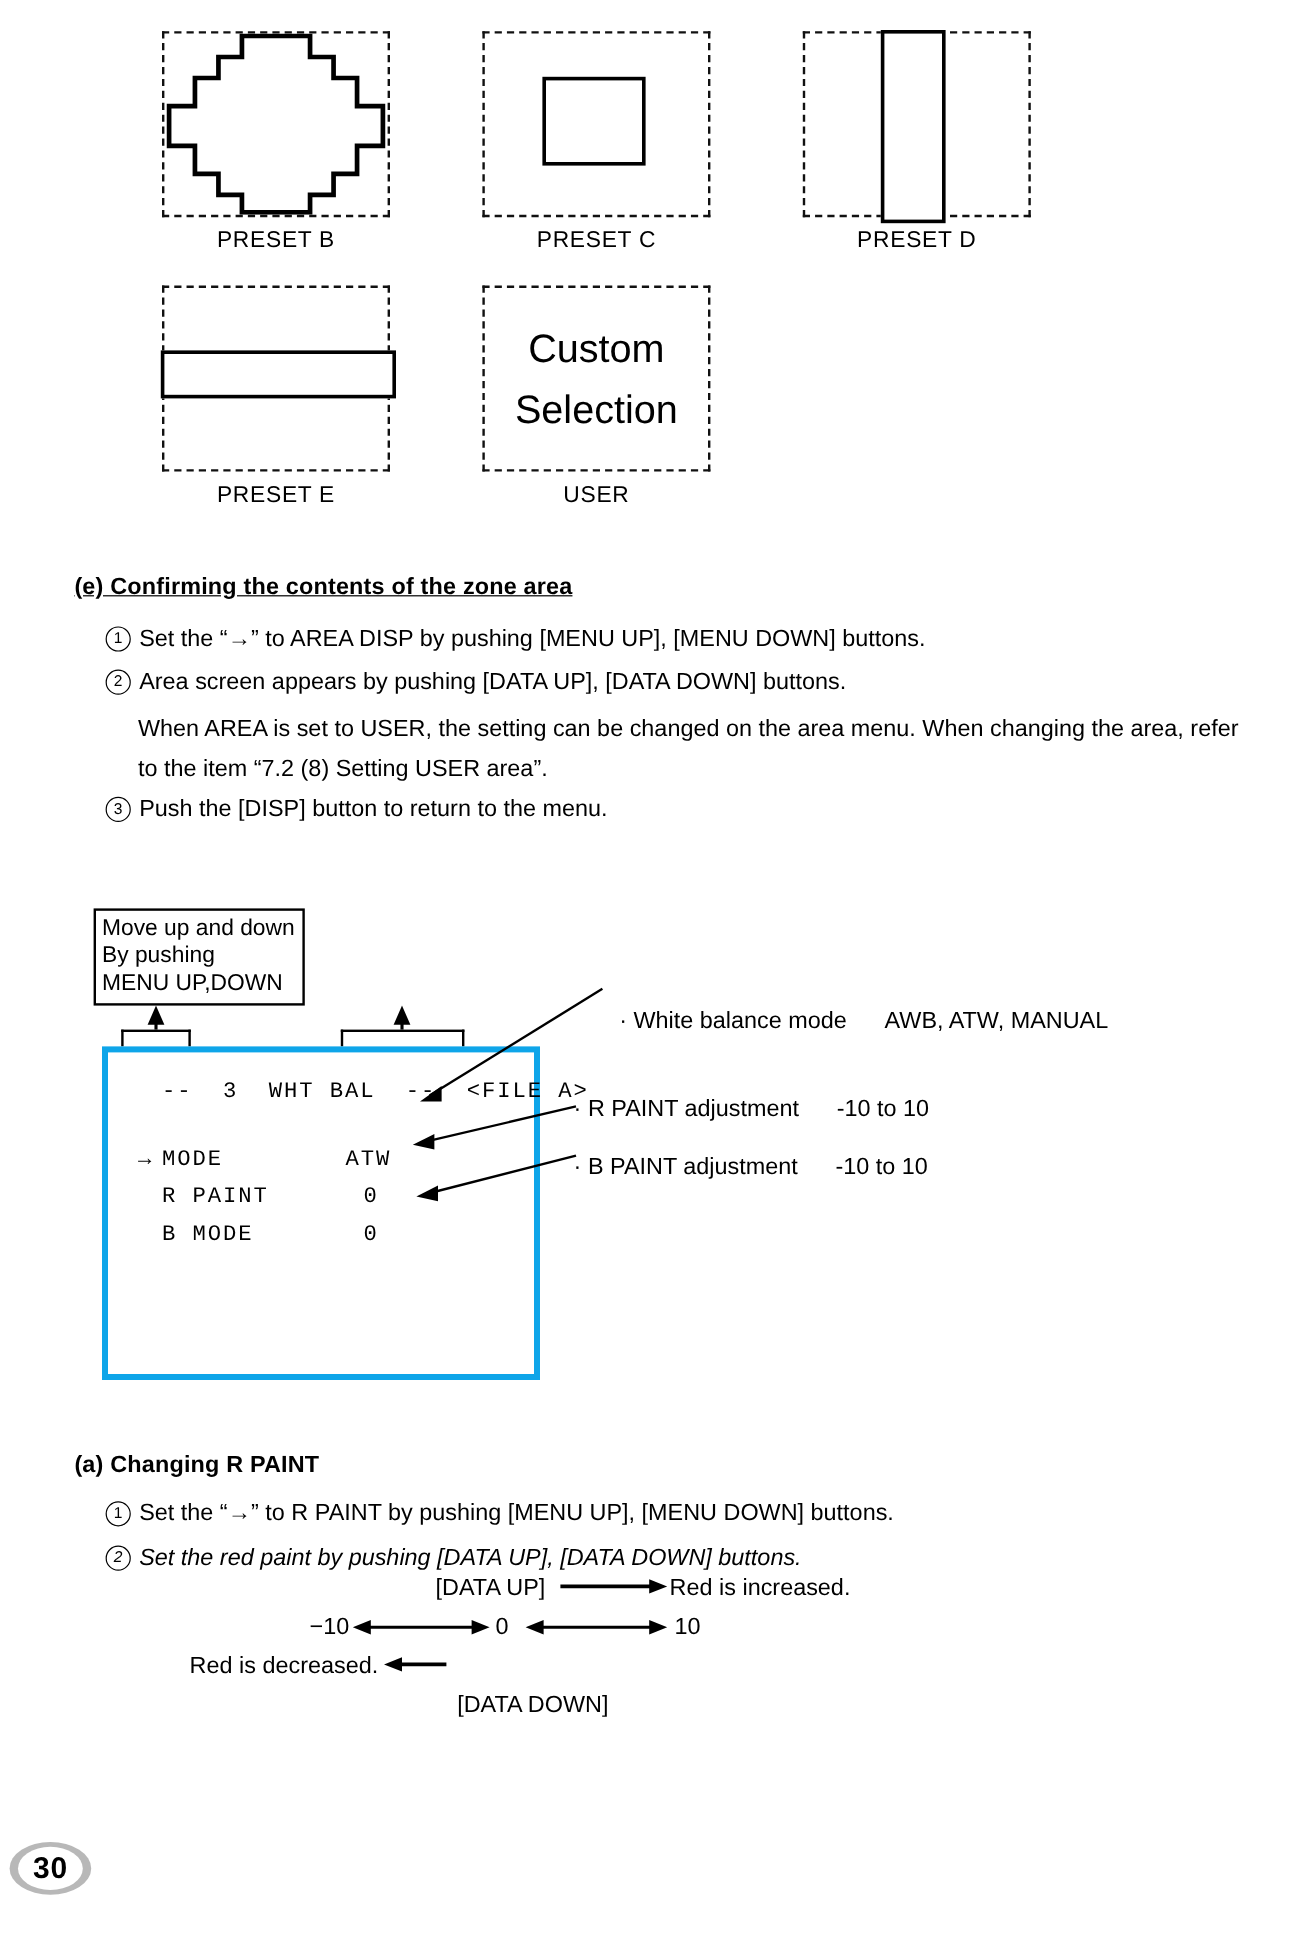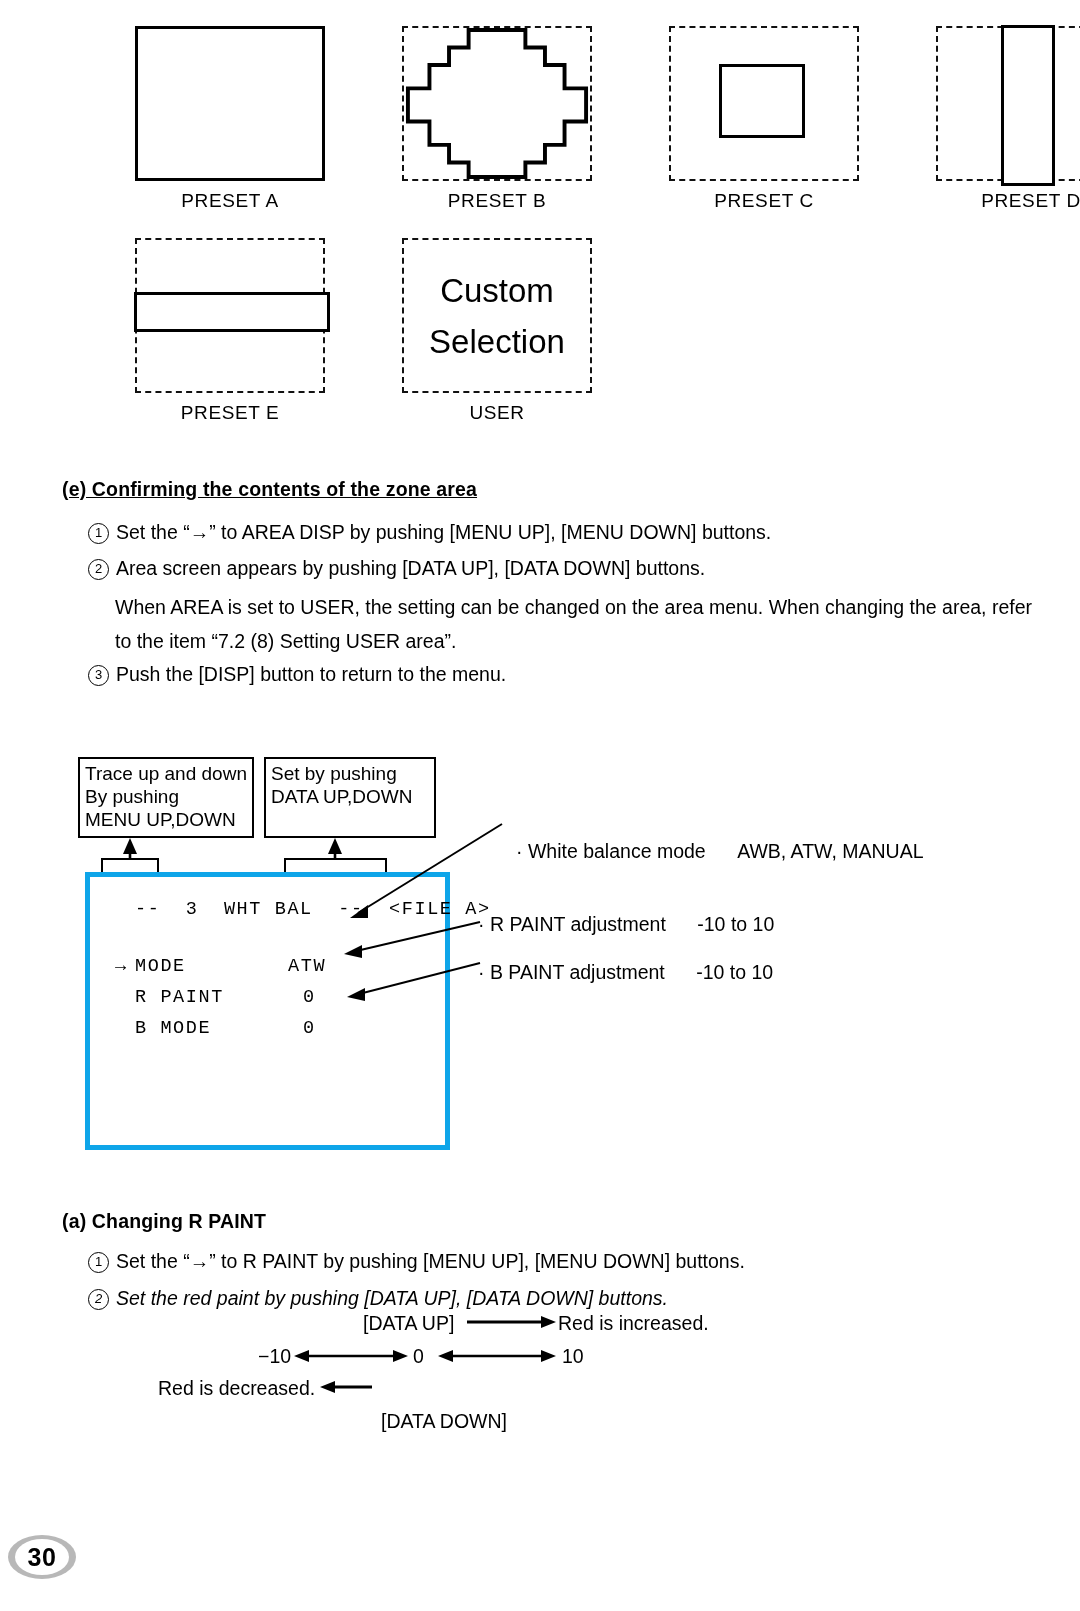--- a/index.html
+++ b/index.html
@@ -182,24 +182,20 @@
     letter-spacing: .5px;
   }
 </style>
 </head>
 <body>
 
 <div class="page">
 
   <div class="preset-row" style="left:135px; top:26px; gap:77px;">
 
-    <div class="preset-cell">
-      <div class="preset-frame solid"></div>
-      <div class="preset-label">PRESET A</div>
-    </div>
 
     <div class="preset-cell">
       <div class="preset-frame">
         <svg class="svg-shape" viewBox="0 0 190 155" preserveAspectRatio="none">
           <polygon points="66,2 124,2 124,20 144,20 144,38 164,38 164,62 186,62 186,96 164,96 164,120 144,120 144,138 124,138 124,153 66,153 66,138 46,138 46,120 26,120 26,96 4,96 4,62 26,62 26,38 46,38 46,20 66,20" fill="#ffffff" stroke="#000000" stroke-width="4"></polygon>
         </svg>
       </div>
       <div class="preset-label">PRESET B</div>
     </div>
 
@@ -252,29 +248,25 @@
 
   <div class="para" style="left:115px; top:596px;">When AREA is set to USER, the setting can be changed on the area menu. When changing the area, refer</div>
   <div class="para" style="left:115px; top:630px;">to the item “7.2 (8) Setting USER area”.</div>
 
   <div class="para" style="left:88px; top:663px;">
     <span class="num-circle">3</span><span>Push the [DISP] button to return to the menu.</span>
   </div>
 
 
   <div class="callout-box" style="left:78px; top:757px; width:176px; height:81px;">
-    <div>Trace up and down</div>
+    <div>Move up and down</div>
     <div>By pushing</div>
     <div>MENU UP,DOWN</div>
   </div>
 
-  <div class="callout-box" style="left:264px; top:757px; width:172px; height:81px;">
-    <div>Set by pushing</div>
-    <div>DATA UP,DOWN</div>
-  </div>
 
   <div class="tab-box" style="left:101px; top:858px; width:58px; height:15px;"></div>
   <div class="tab-box" style="left:284px; top:858px; width:103px; height:15px;"></div>
 
   <div class="menu-screen" style="left:85px; top:872px; width:365px; height:278px;">
     <div class="menu-text" style="left:45px; top:22px;">--  3  WHT BAL  --  &lt;FILE A&gt;</div>
 
     <div class="menu-text" style="left:25px; top:79px;">→</div>
     <div class="menu-text" style="left:45px; top:79px;">MODE</div>
     <div class="menu-text" style="left:198px; top:79px;">ATW</div>

